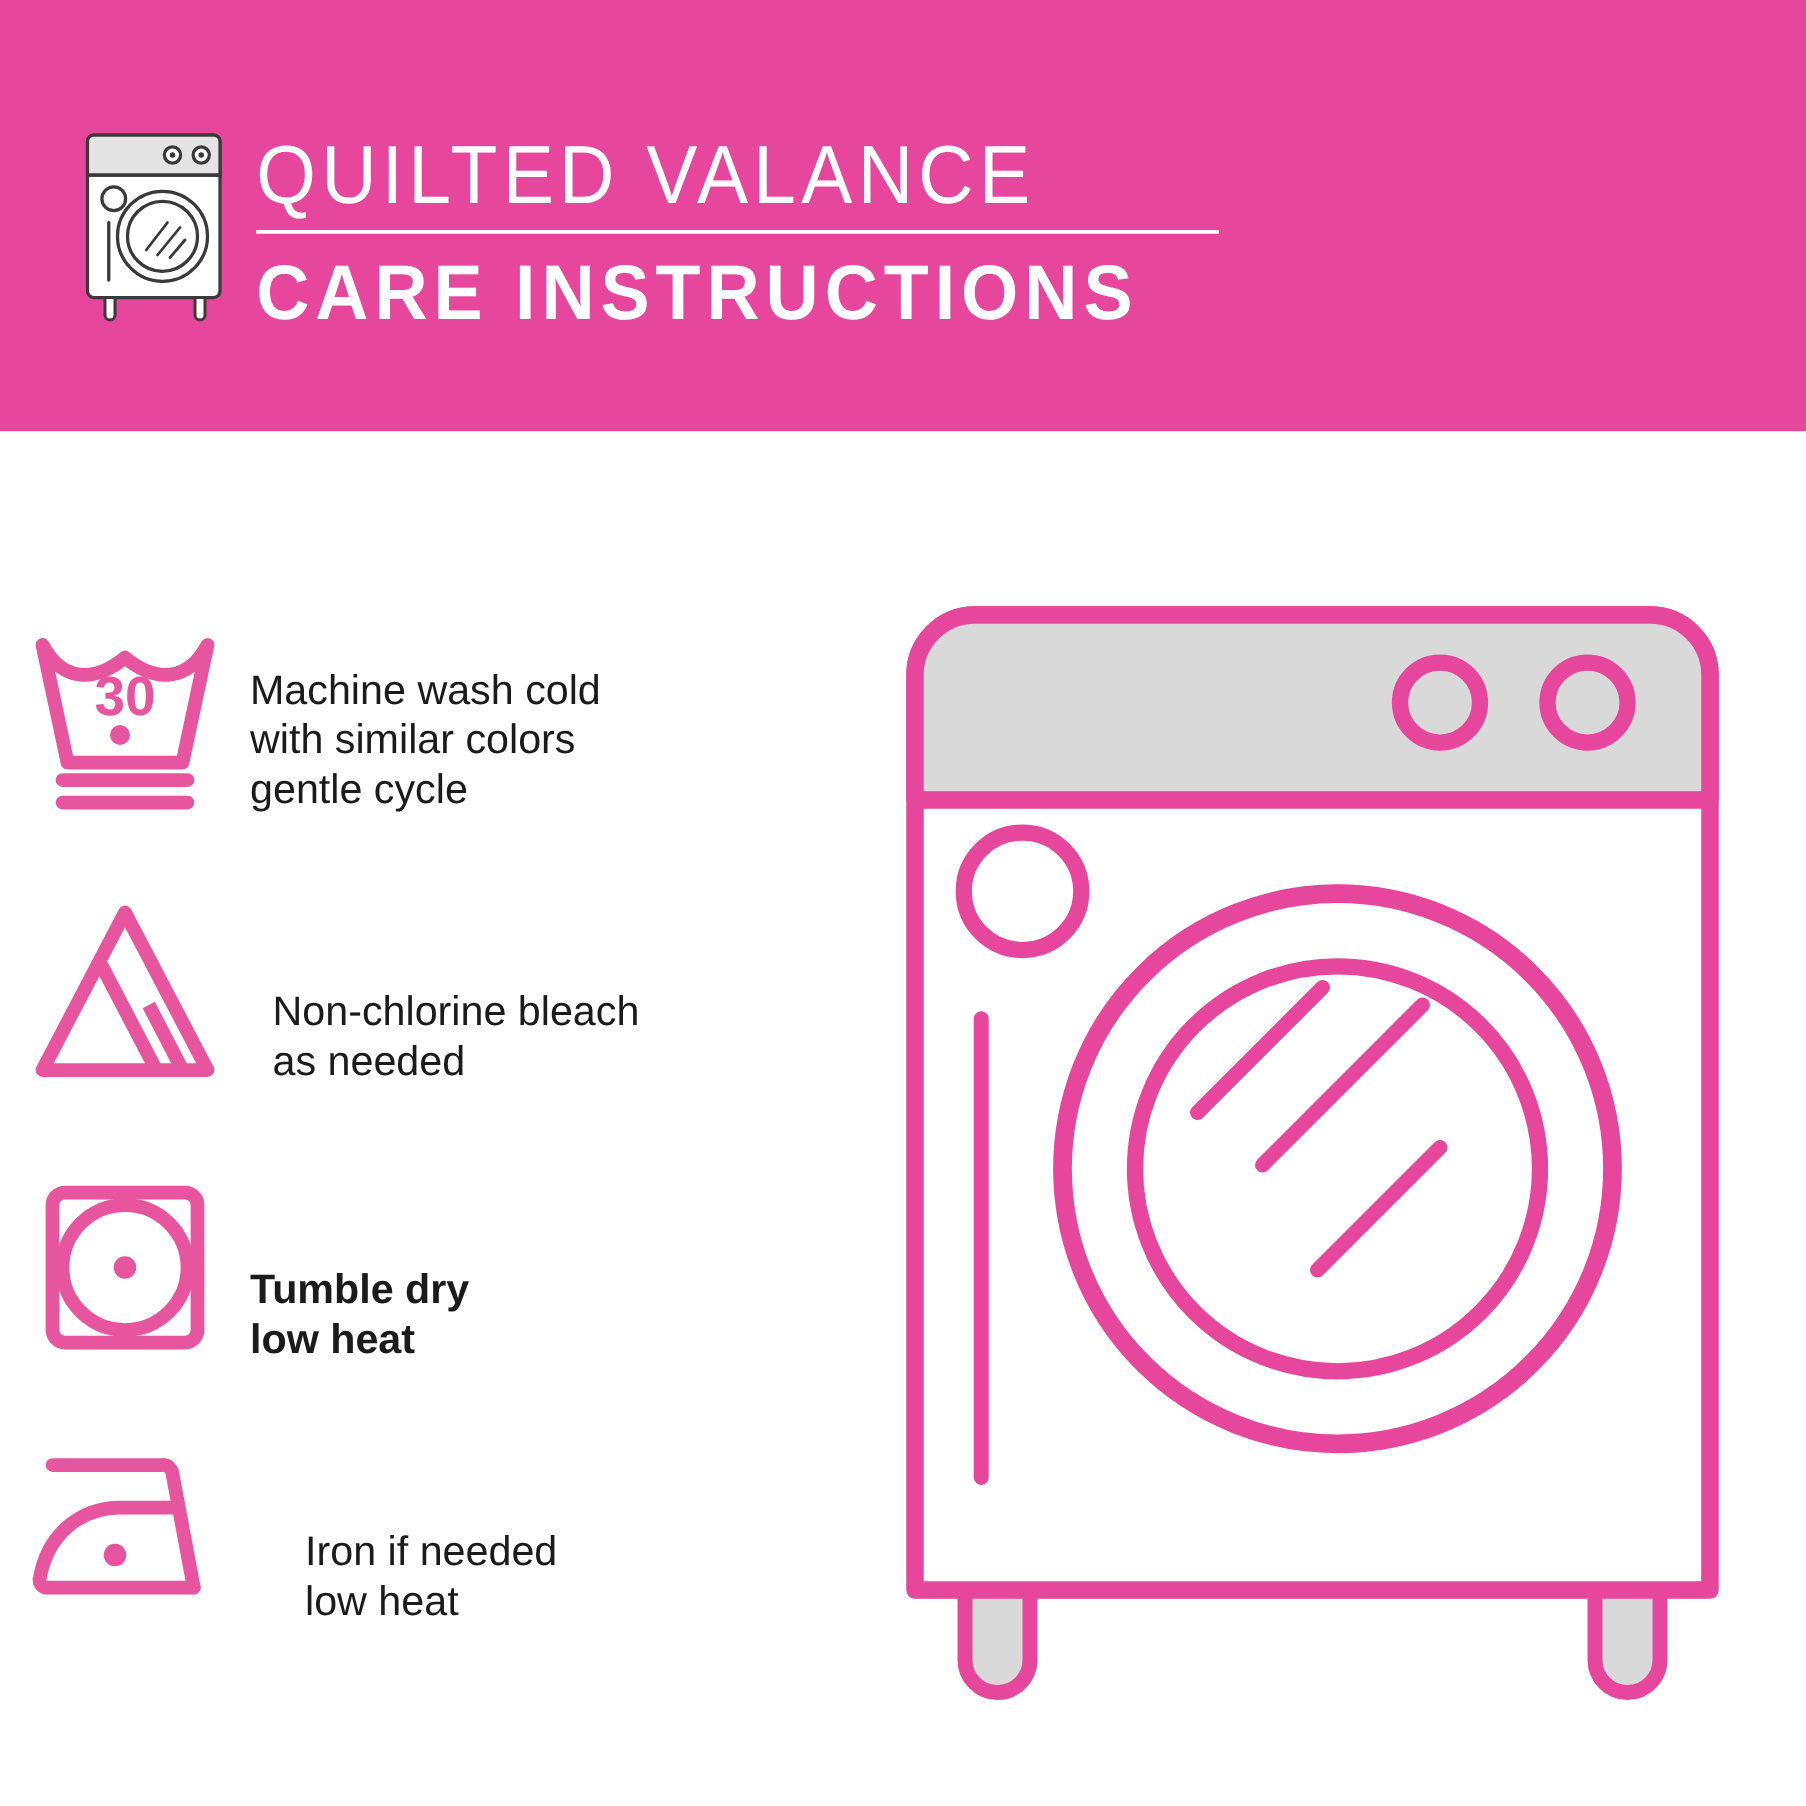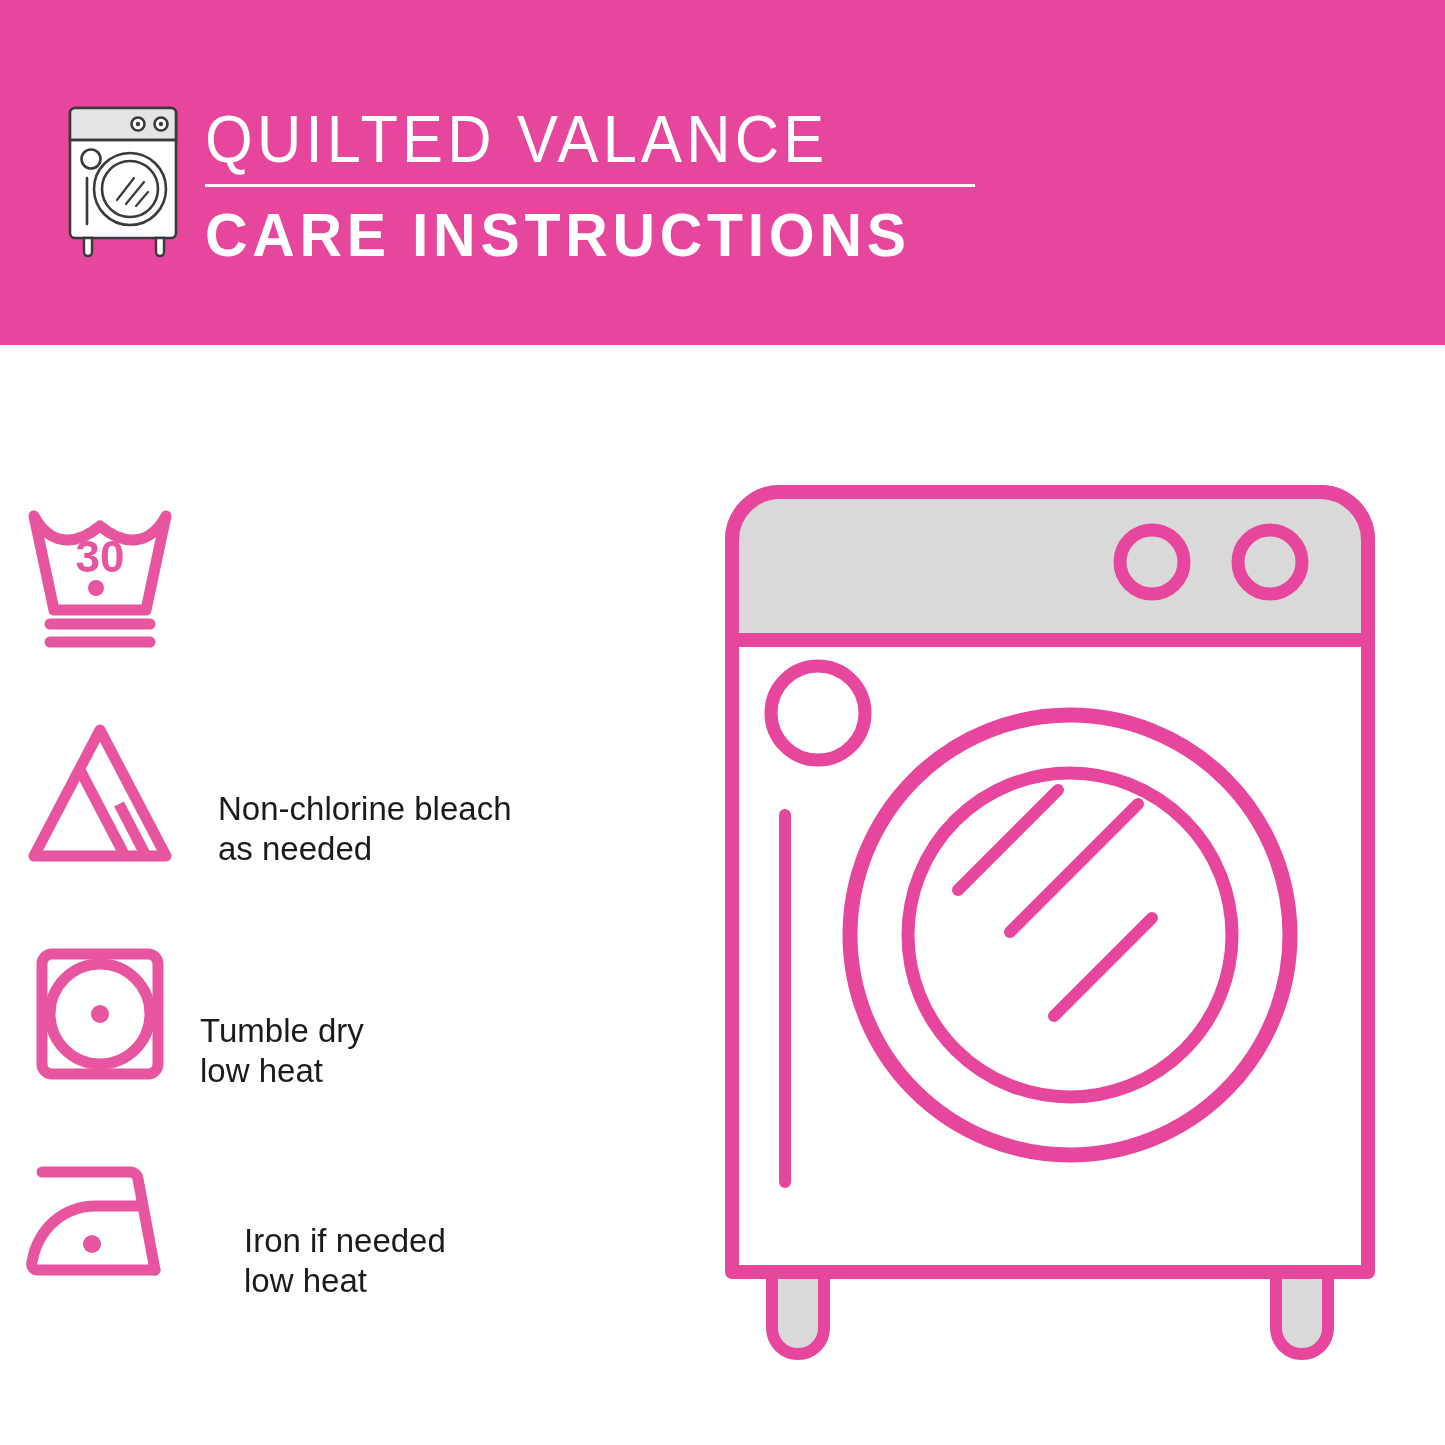--- a/index.html
+++ b/index.html
@@ -94,21 +94,21 @@
     white-space: pre-line;
   }
 
   #row-wash   { top: 500px; }
   #row-bleach { top: 718px; }
   #row-dry    { top: 940px; }
   #row-iron   { top: 1150px; }
 
   #row-wash .care-label   { padding-top: 14px; }
   #row-bleach .care-label { padding-top: 34px; margin-left: 18px; }
-  #row-dry .care-label    { padding-top: 36px; }
+  #row-dry .care-label    { padding-top: 36px; font-weight: bold; }
   #row-iron .care-label   { padding-top: 32px; margin-left: 44px; }
 
   
   #machine-illustration {
     position: absolute;
     left: 710px;
     top: 470px;
     width: 680px;
     height: 900px;
   }
@@ -167,20 +167,23 @@
                  L 34 110 Z" fill="none" stroke="#e8559f" stroke-width="11" stroke-linejoin="round" stroke-linecap="round"></path>
 
         <text x="80" y="72" text-anchor="middle" font-family="Liberation Sans, sans-serif" font-size="44" font-weight="700" fill="#e8559f">30</text>
 
         <circle cx="76" cy="88" r="8" fill="#e8559f"></circle>
 
         <line x1="30" y1="124" x2="130" y2="124" stroke="#e8559f" stroke-width="11" stroke-linecap="round"></line>
         <line x1="30" y1="142" x2="130" y2="142" stroke="#e8559f" stroke-width="11" stroke-linecap="round"></line>
       </svg>
     </div>
+    <div class="care-label">Machine wash cold
+with similar colors
+gentle cycle</div>
   </div>
 
   <div class="care-row" id="row-bleach">
     <div class="care-symbol">
       <svg width="160" height="150" viewBox="0 0 160 150" xmlns="http://www.w3.org/2000/svg">
 
         <path d="M80 12 L146 138 L14 138 Z" fill="none" stroke="#e8559f" stroke-width="11" stroke-linejoin="round"></path>
 
         <line x1="60" y1="52" x2="105" y2="138" stroke="#e8559f" stroke-width="11" stroke-linecap="butt"></line>
         <line x1="99" y1="86" x2="126" y2="138" stroke="#e8559f" stroke-width="11" stroke-linecap="butt"></line>

